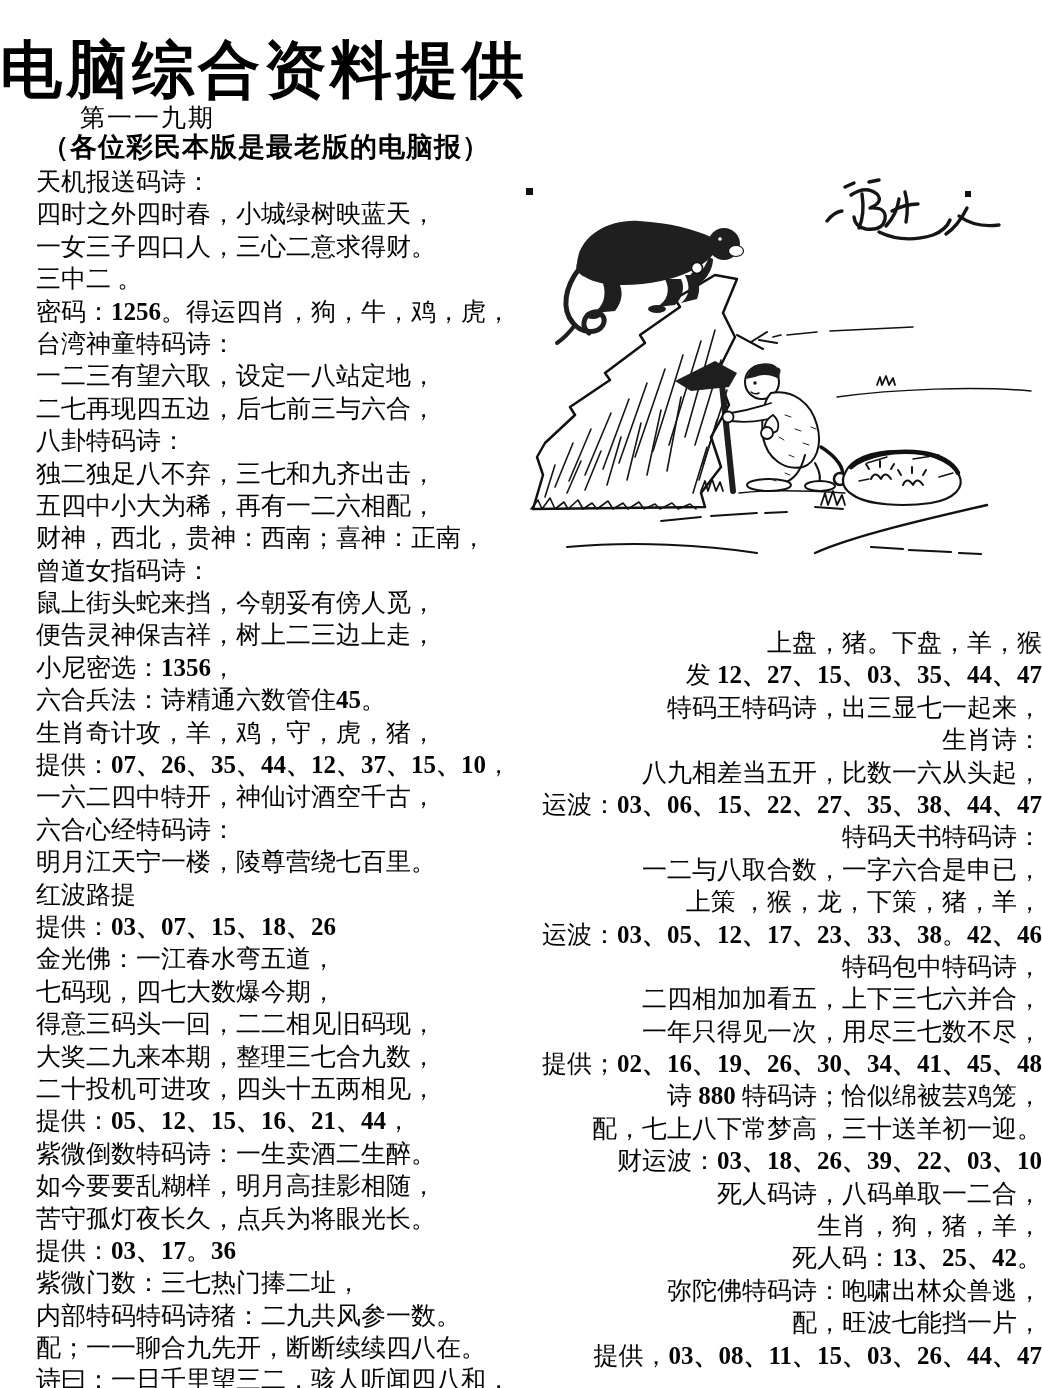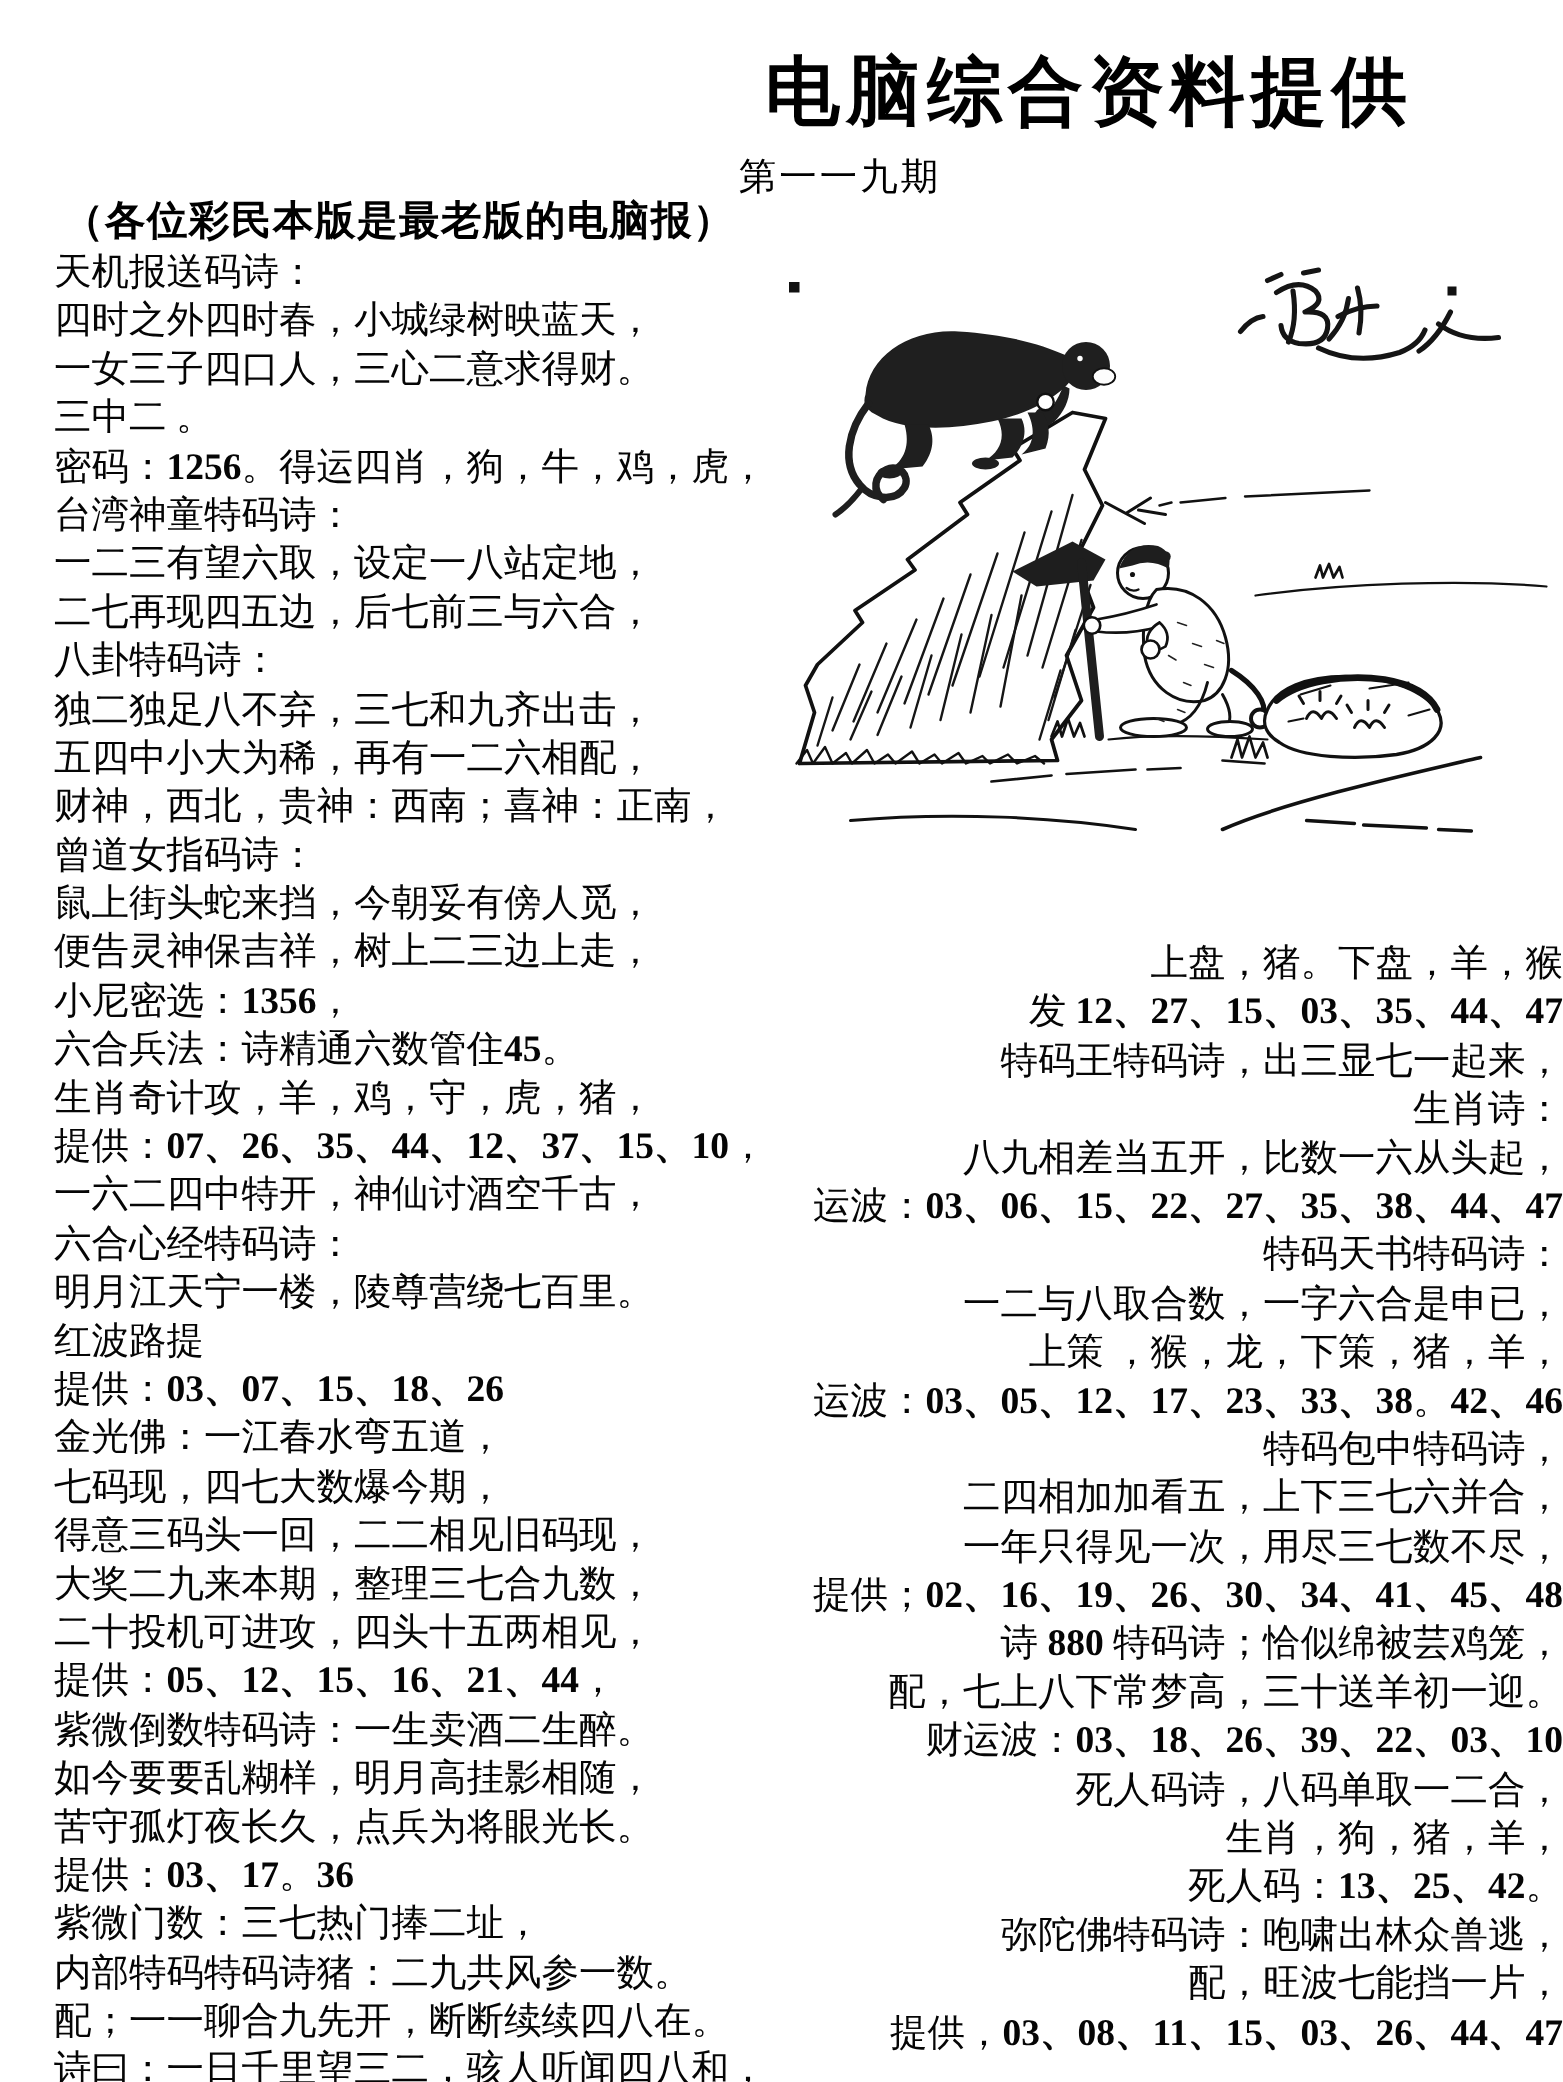--- a/index.html
+++ b/index.html
@@ -3,25 +3,25 @@
 <meta charset="utf-8">
 <style>
   html,body{margin:0;padding:0;background:#888;}
   .page{
     position:relative;width:1042px;height:1388px;background:#ffffff;
     margin:0 auto;overflow:hidden;color:#0d0d0d;
     font-family:"Liberation Serif","DejaVu Serif",serif;
   }
   .title{
     position:absolute;top:28px;left:0;width:942px;margin:0;
-    text-align:right;font-size:50px;font-weight:bold;letter-spacing:4px;
+    text-align:left;font-size:62px;font-weight:bold;letter-spacing:4px;
     font-family:"Liberation Sans","DejaVu Sans",sans-serif;color:#000;
   }
   .issue{
-    position:absolute;top:101px;left:80px;width:960px;text-align:center;
+    position:absolute;top:101px;left:80px;width:960px;
     font-size:25px;letter-spacing:2px;
     font-family:"Liberation Sans","DejaVu Sans",sans-serif;color:#000;
   }
   .note{
     position:absolute;top:129px;left:42px;width:1000px;
     font-size:27px;font-weight:bold;letter-spacing:1px;
     font-family:"Liberation Sans","DejaVu Sans",sans-serif;color:#000;
   }
   .col{position:absolute;font-size:25px;line-height:32.4px;color:#050505;}
   #left-col{top:166px;left:36px;width:494px;}

